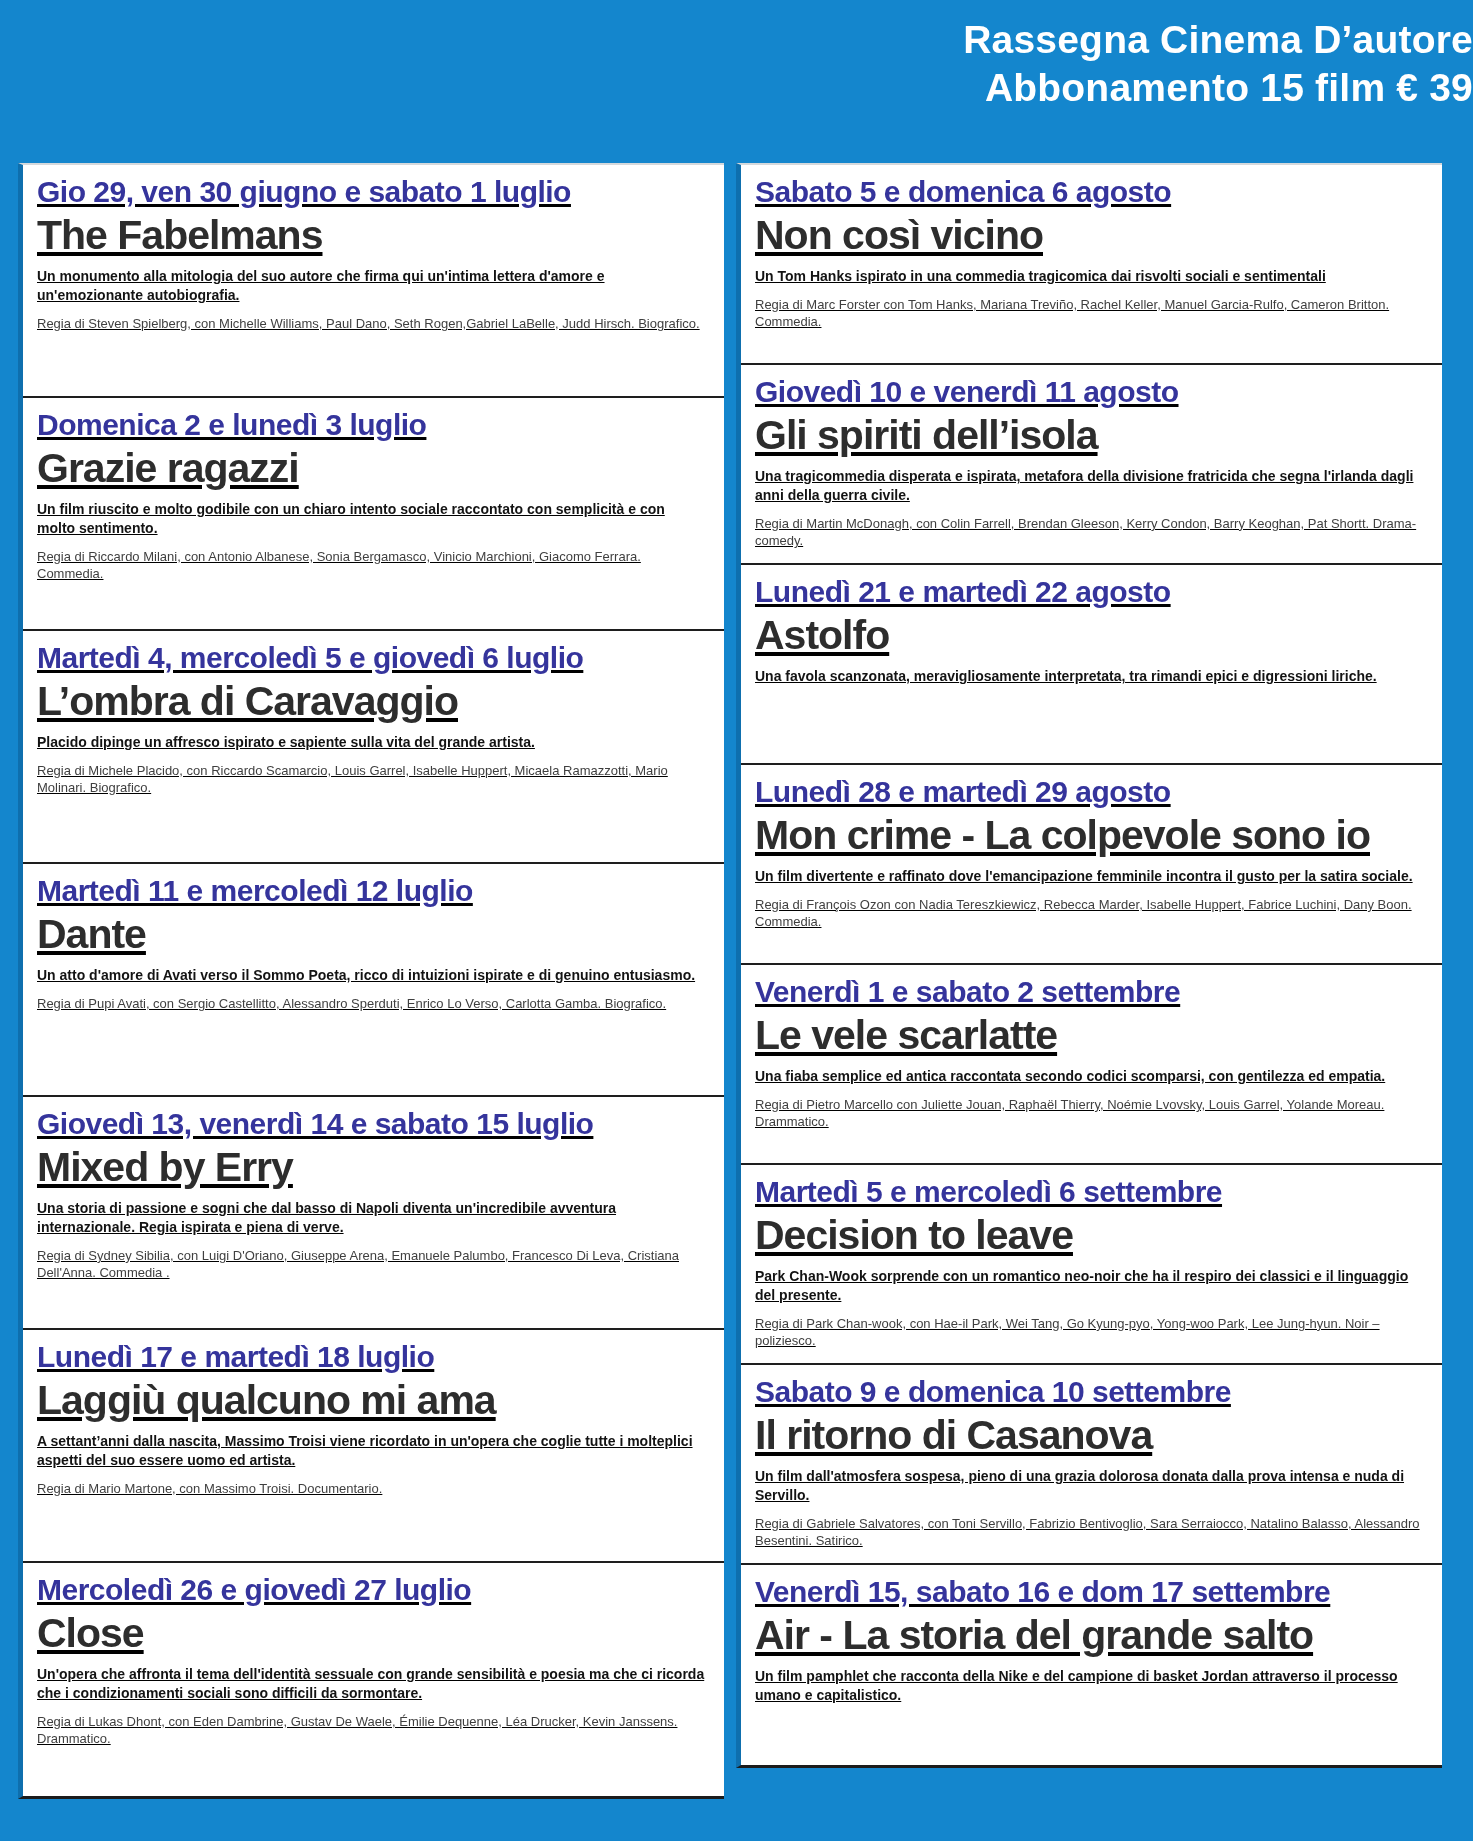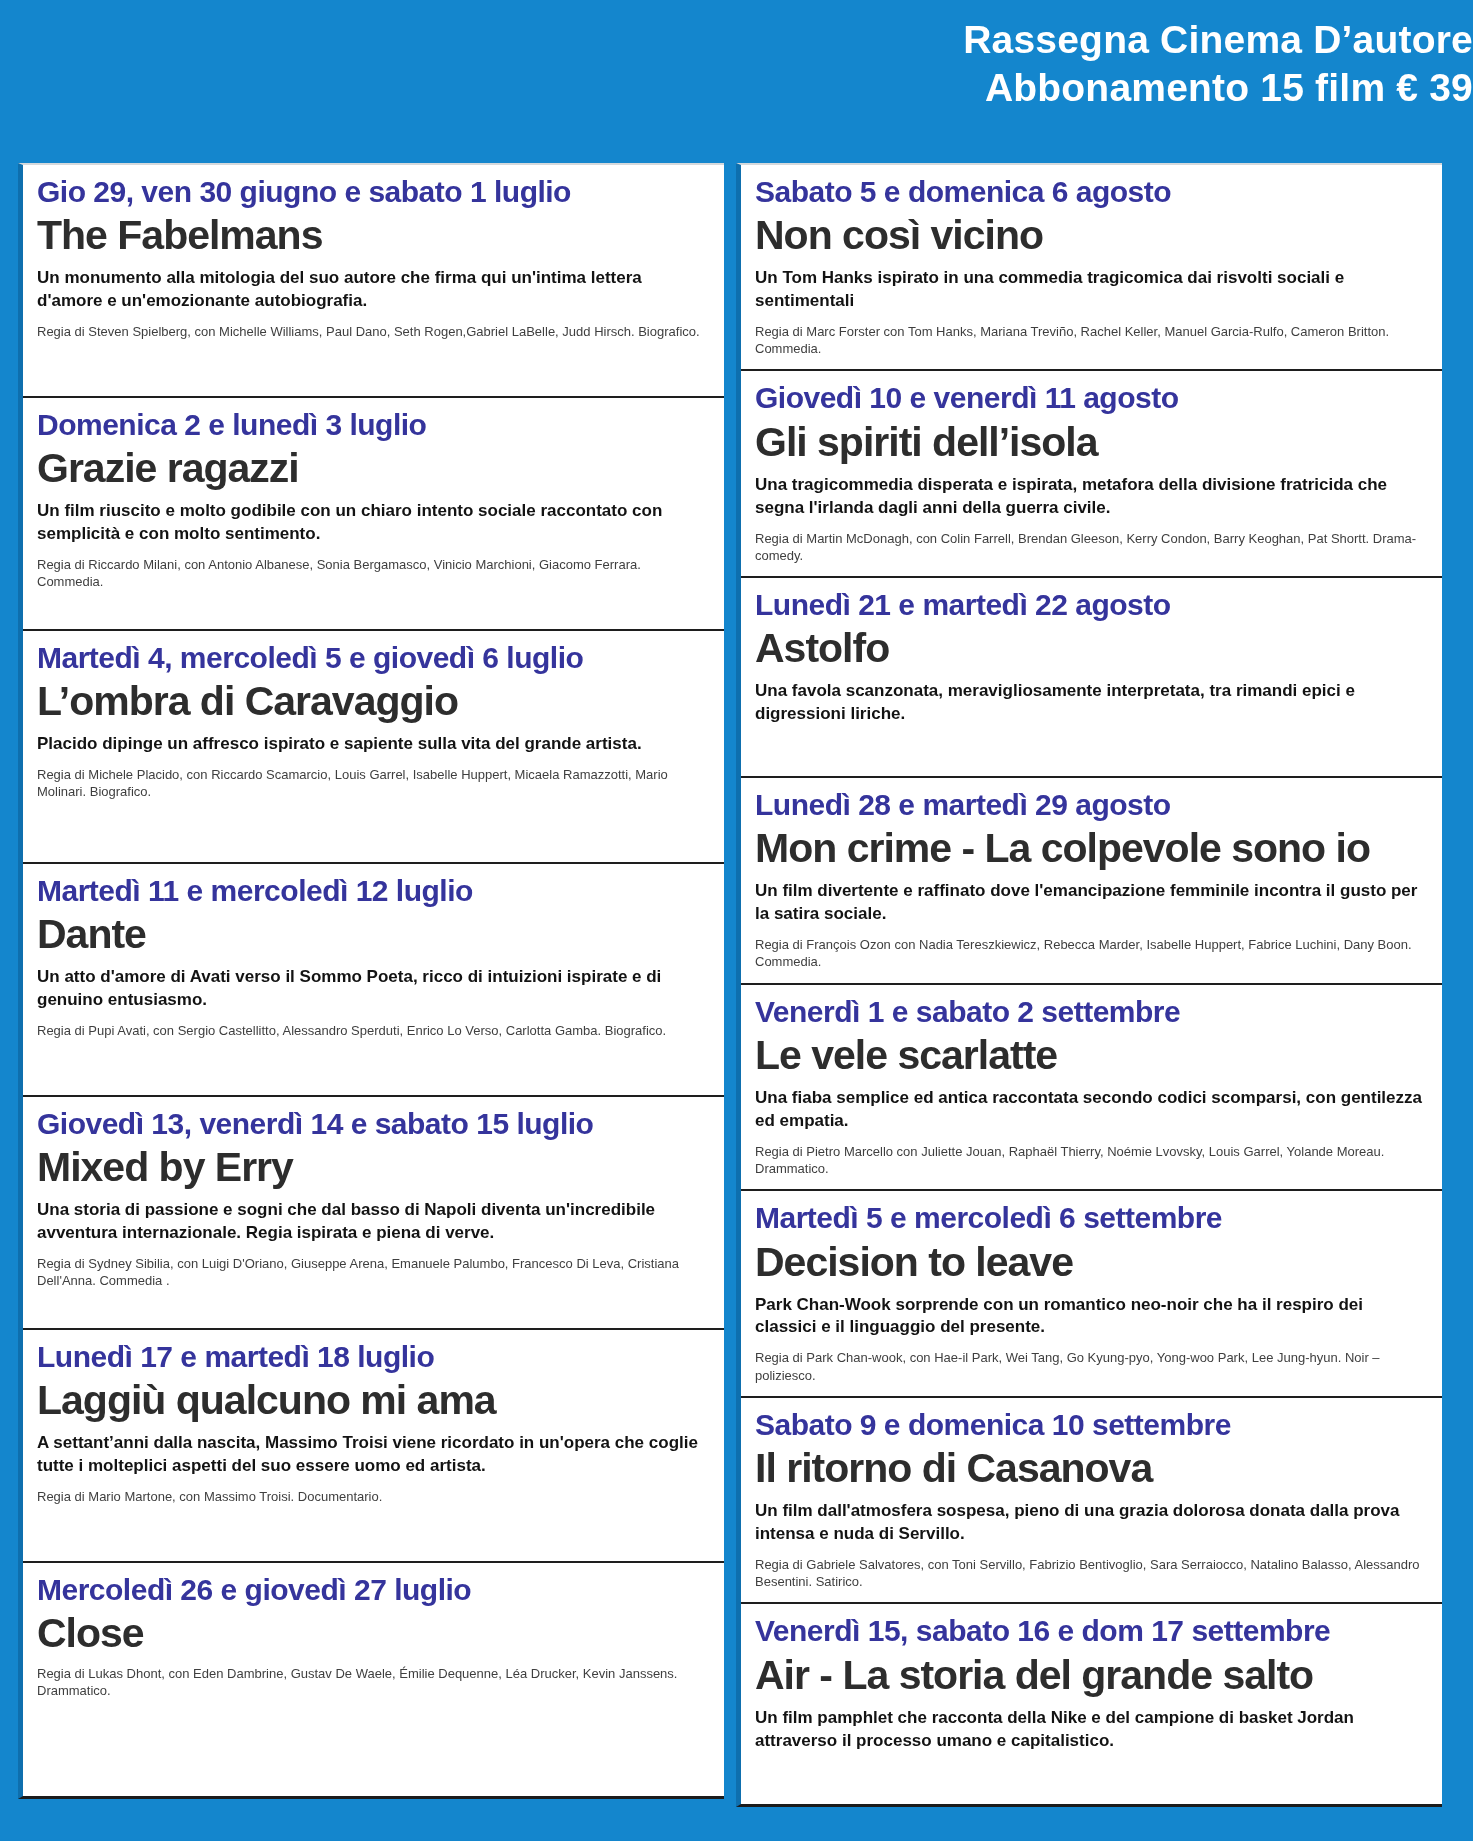--- a/index.html
+++ b/index.html
@@ -35,20 +35,21 @@
   .column{
     flex:1 1 0;
     background:var(--card);
     border-top:2px solid #d5d9dc;
     border-left:5px solid #0e6fae;
     border-bottom:3px solid #1b1b1b;
   }
   .film-card{
     padding:10px 18px 12px 14px;
     border-bottom:2px solid #1e1e1e;
+    text-decoration:underline;
   }
   .film-card:last-child{border-bottom:none;}
   .column[data-column="0"] .film-card{min-height:233px;}
   .column[data-column="1"] .film-card{min-height:200px;}
   .film-date{
     margin:0 0 4px 0;
     font-size:30px;
     font-weight:bold;
     letter-spacing:-0.5px;
     color:var(--heading);
@@ -57,21 +58,21 @@
   .film-title{
     margin:0 0 8px 0;
     font-size:41px;
     font-weight:bold;
     letter-spacing:-1px;
     color:var(--title);
     line-height:1.12;
   }
   .film-desc{
     margin:0 0 10px 0;
-    font-size:17px;
+    font-size:14px;
     font-weight:bold;
     color:#131313;
     line-height:1.35;
   }
   .film-credits{
     margin:0;
     font-size:13px;
     font-weight:normal;
     color:#3f3f3f;
     line-height:1.32;
@@ -126,20 +127,21 @@
   <article class="film-card">
     <h2 class="film-date">Lunedì 17 e martedì 18 luglio</h2>
     <h3 class="film-title">Laggiù qualcuno mi ama</h3>
     <p class="film-desc">A settant’anni dalla nascita, Massimo Troisi viene ricordato in un'opera che coglie tutte i molteplici aspetti del suo essere uomo ed artista.</p>
     <p class="film-credits">Regia di Mario Martone, con Massimo Troisi. Documentario.</p>
   </article>
 
   <article class="film-card">
     <h2 class="film-date">Mercoledì 26 e giovedì 27 luglio</h2>
     <h3 class="film-title">Close</h3>
+    <p class="film-desc">Un'opera che affronta il tema dell'identità sessuale con grande sensibilità e poesia ma che ci ricorda che i condizionamenti sociali sono difficili da sormontare.</p>
     <p class="film-credits">Regia di Lukas Dhont, con Eden Dambrine, Gustav De Waele, Émilie Dequenne, Léa Drucker, Kevin Janssens. Drammatico.</p>
   </article>
 </section>
     <section class="column" data-column="1">
   <article class="film-card">
     <h2 class="film-date">Sabato 5 e domenica 6 agosto</h2>
     <h3 class="film-title">Non così vicino</h3>
     <p class="film-desc">Un Tom Hanks ispirato in una commedia tragicomica dai risvolti sociali e sentimentali</p>
     <p class="film-credits">Regia di Marc Forster con Tom Hanks, Mariana Treviño, Rachel Keller, Manuel Garcia-Rulfo, Cameron Britton. Commedia.</p>
   </article>

